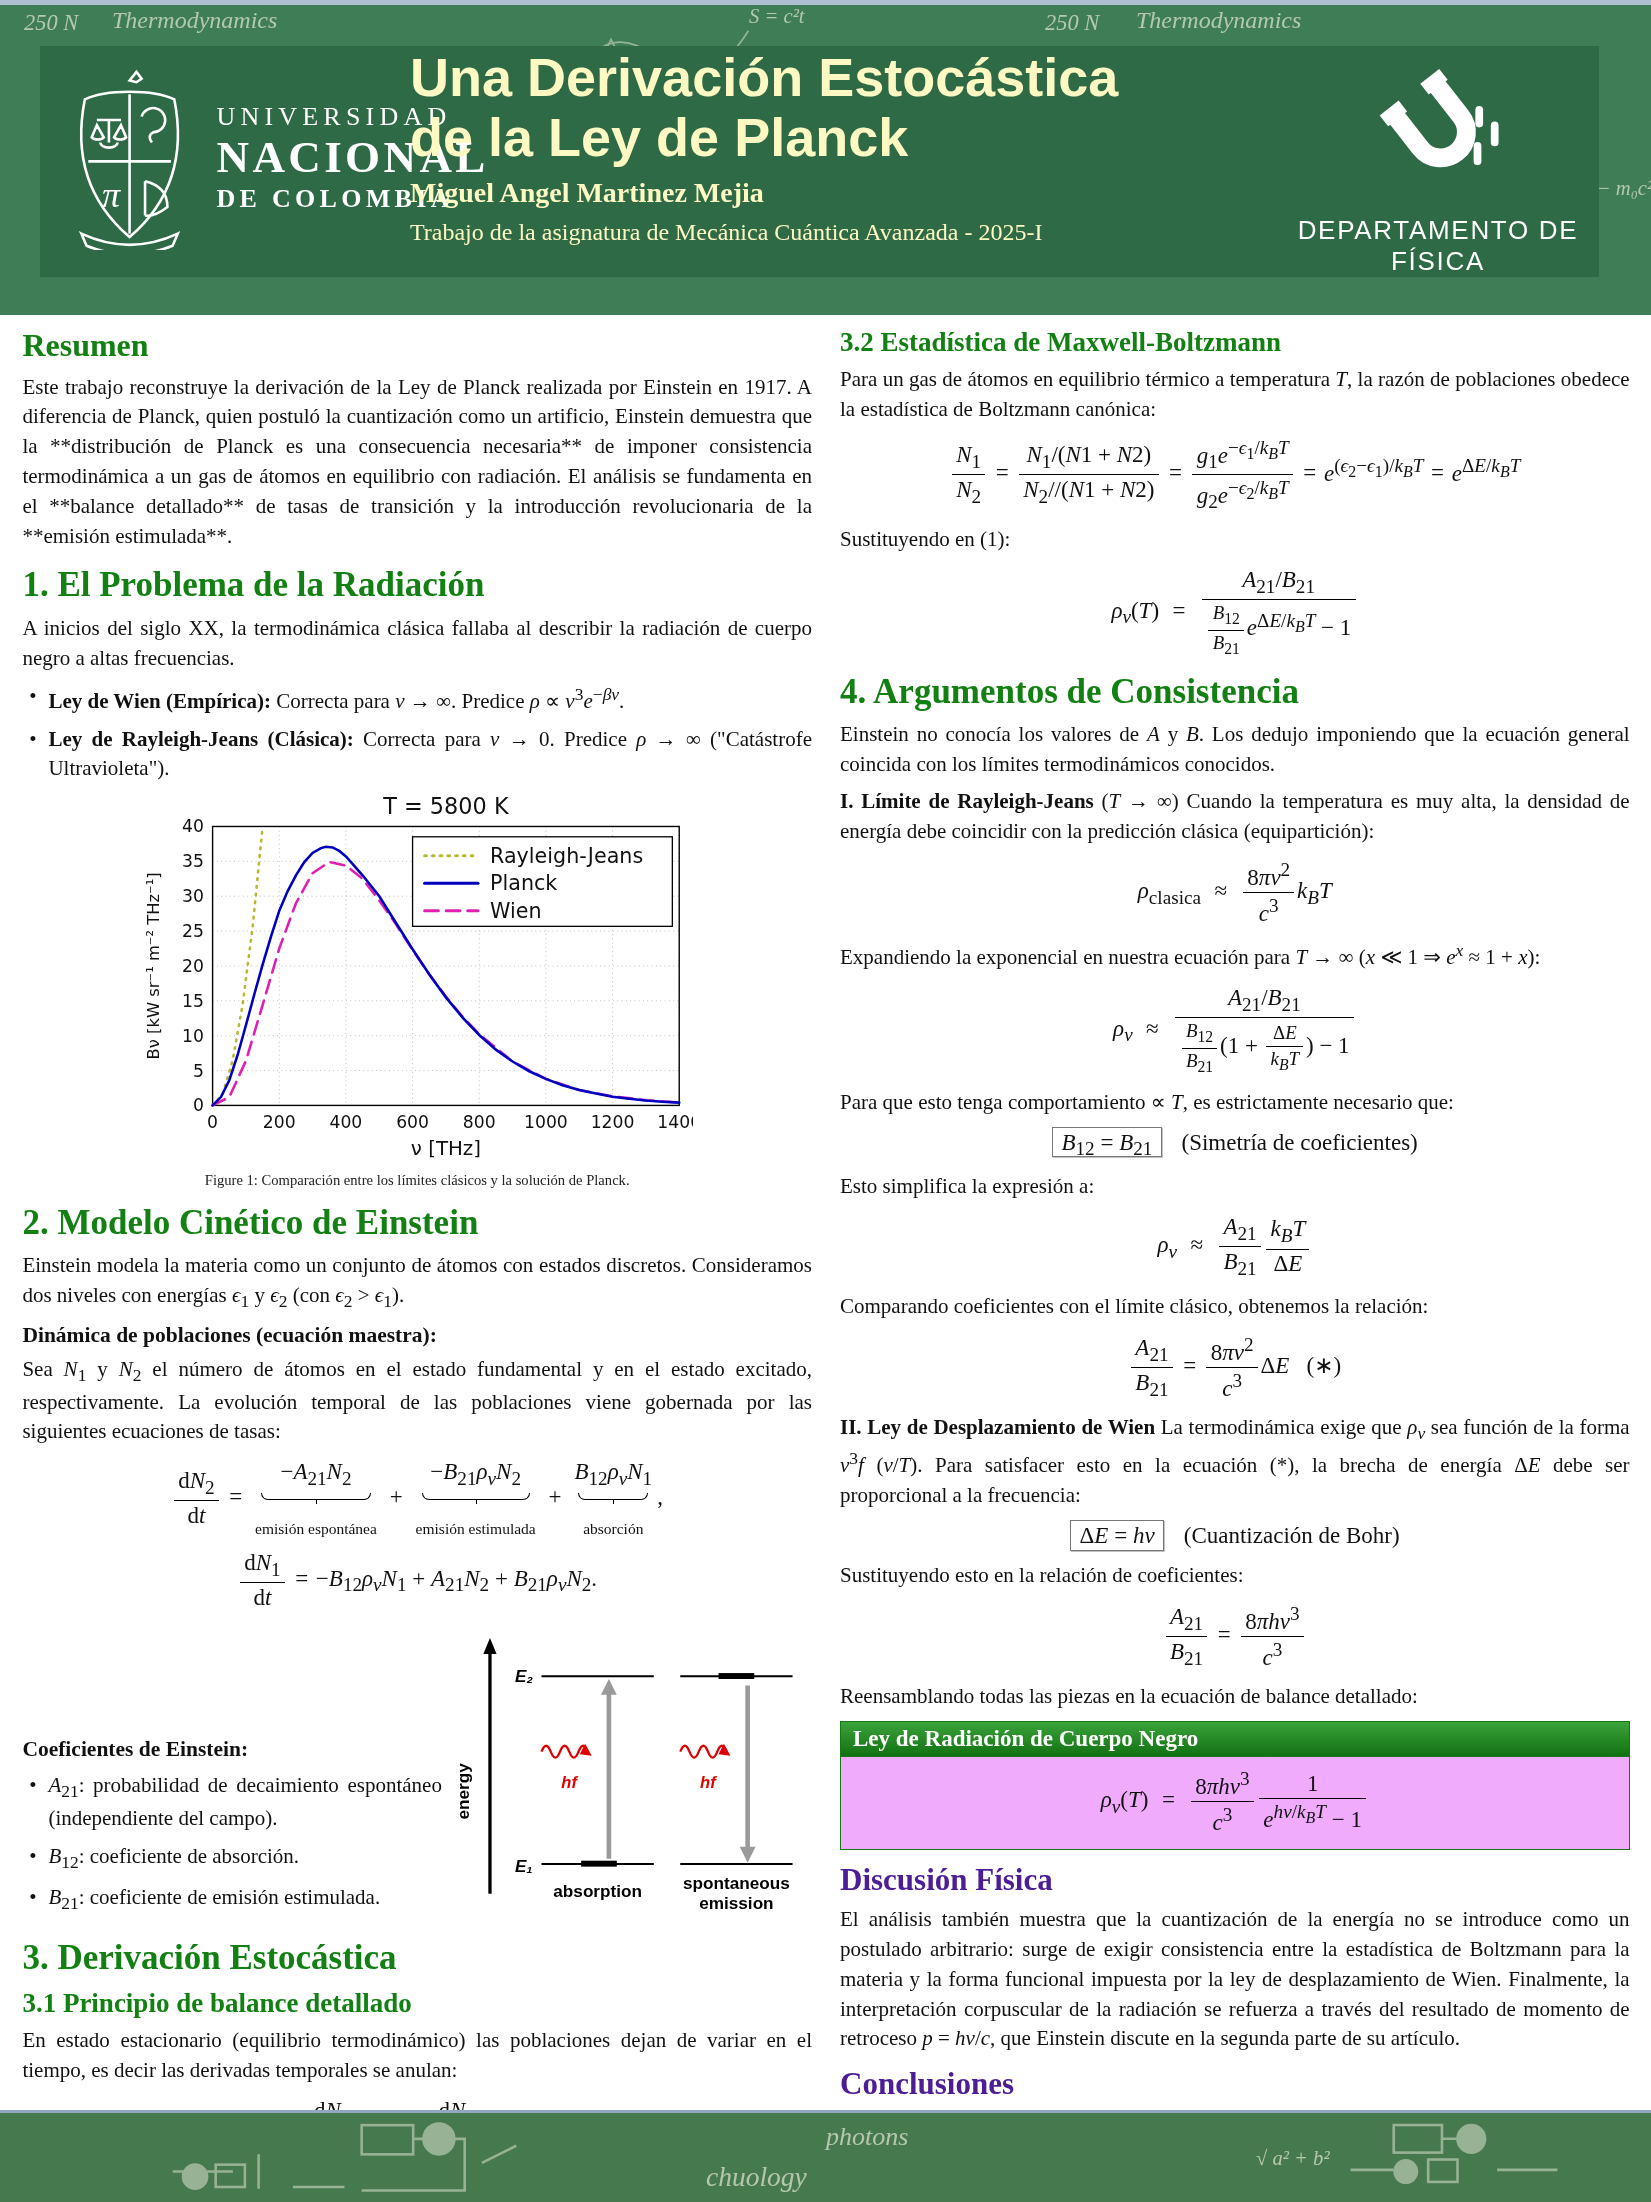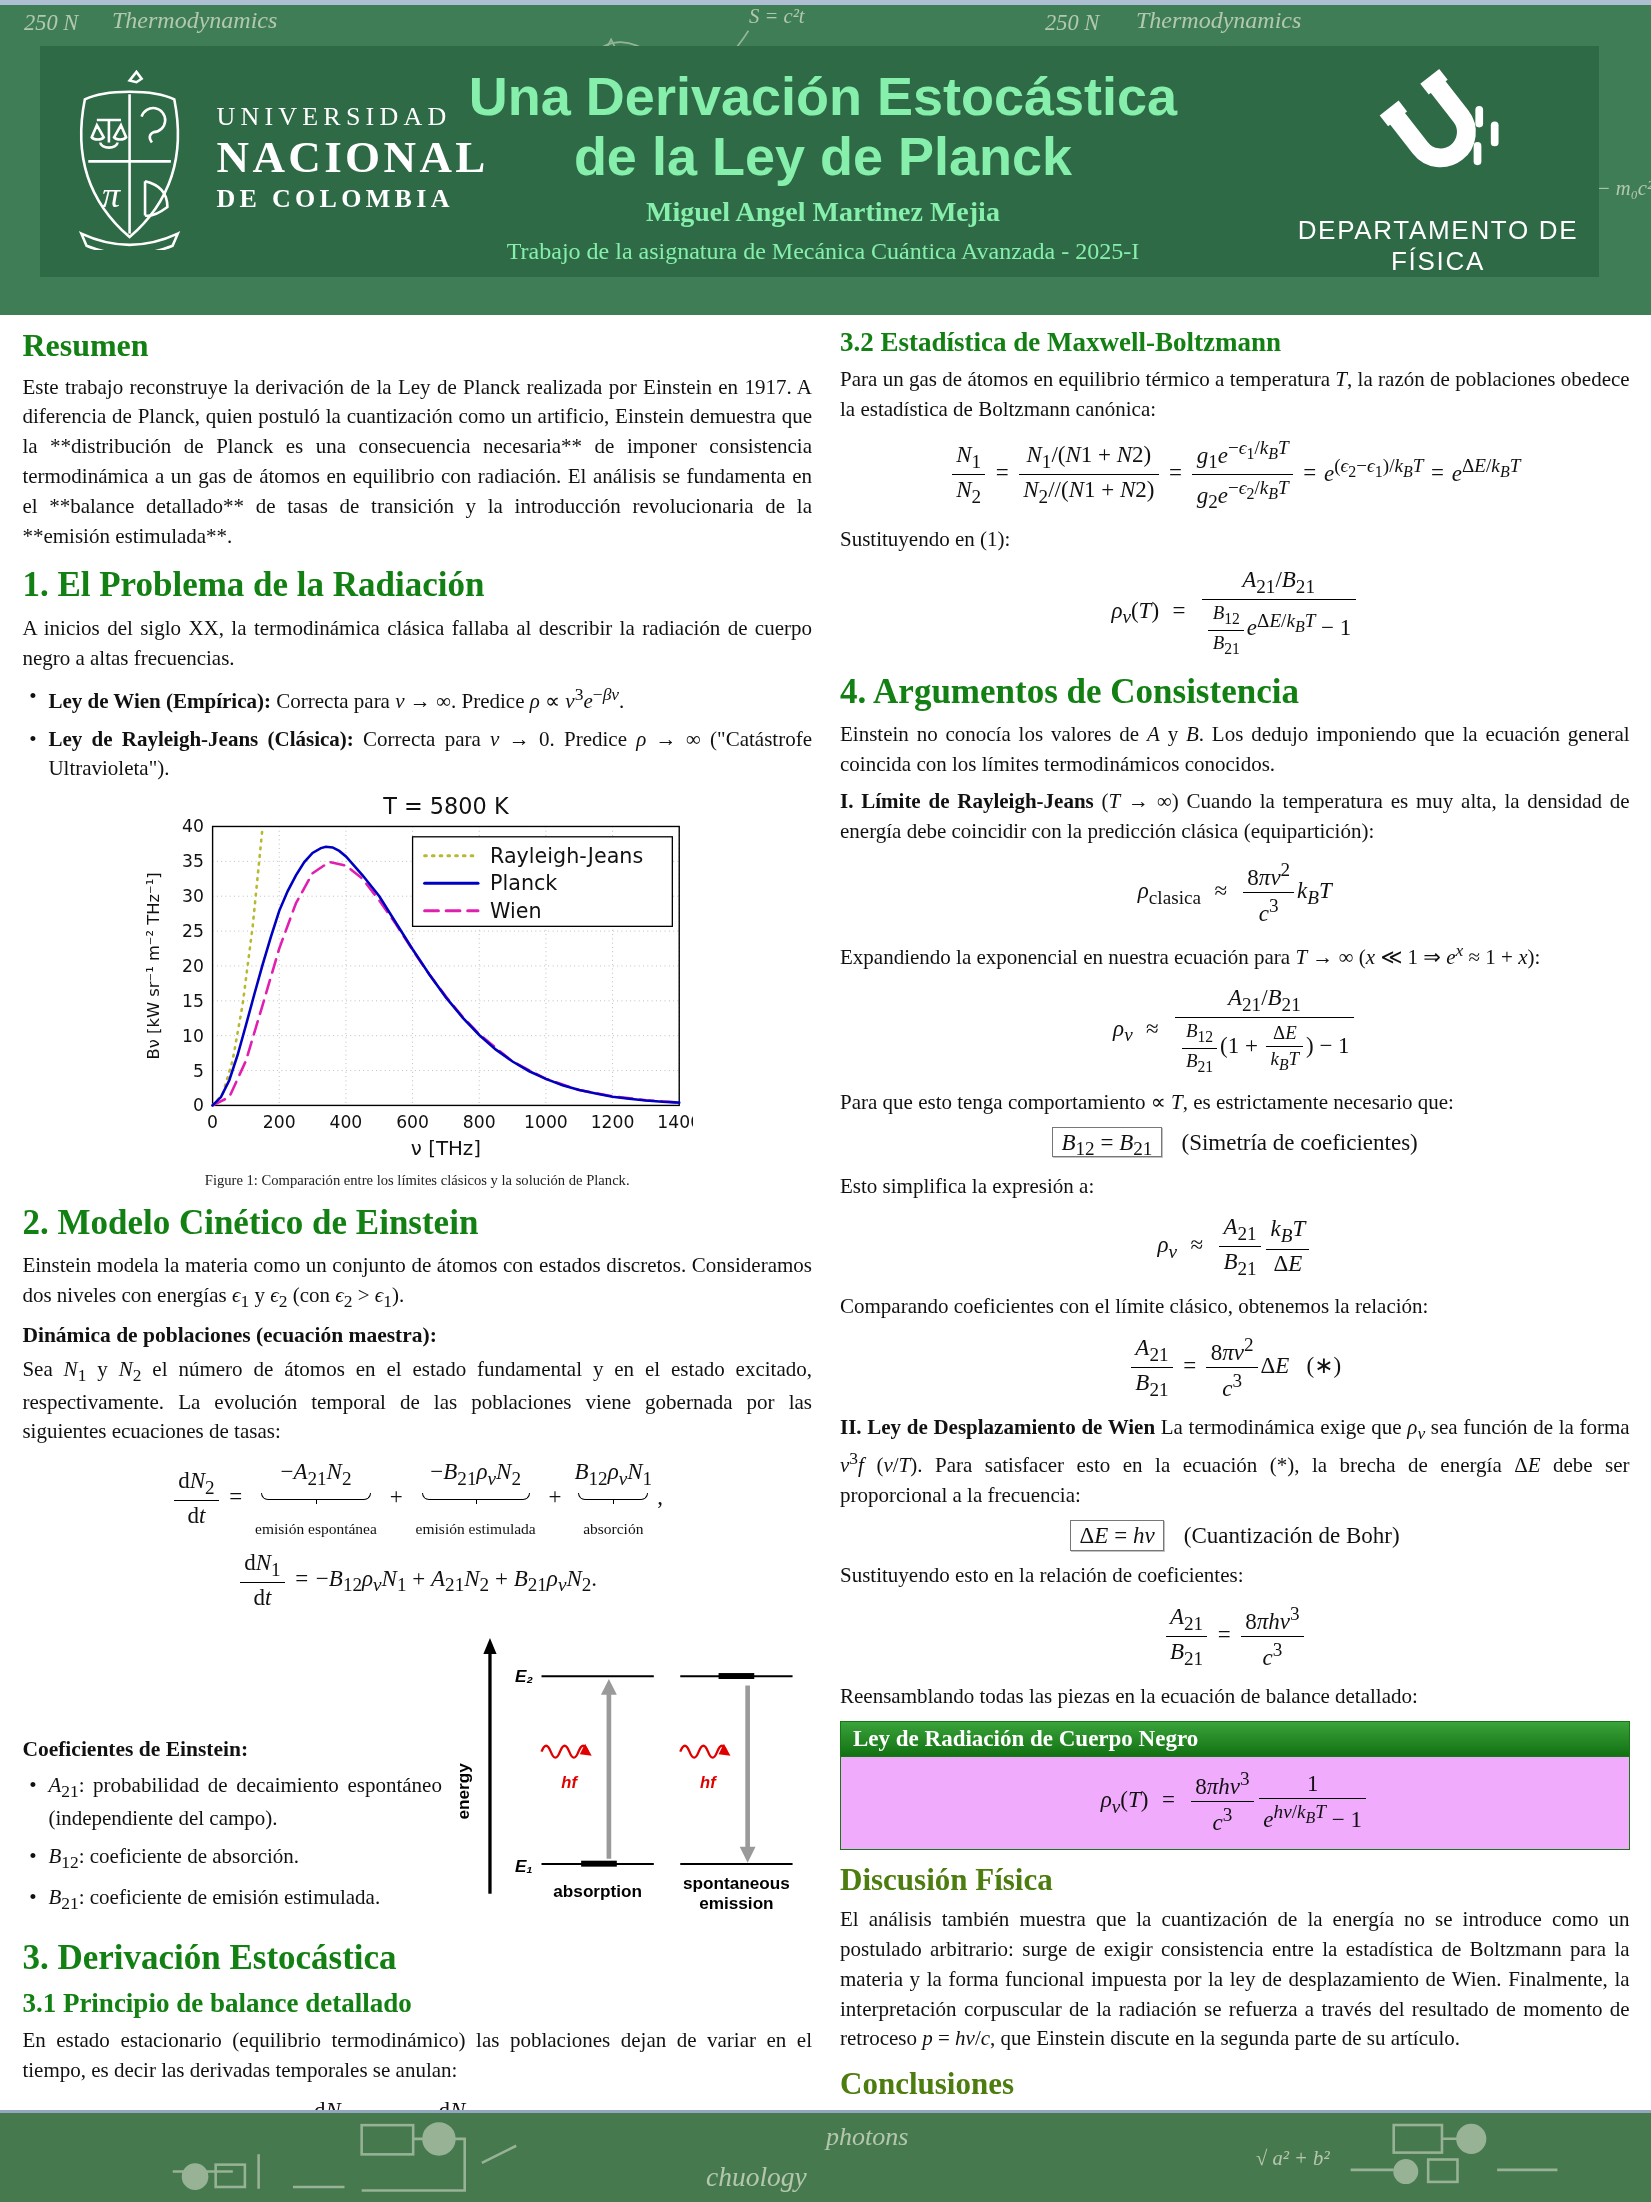--- a/index.html
+++ b/index.html
@@ -12,33 +12,33 @@
          font-family:"Liberation Serif",serif;}
   .chalk-svg{position:absolute;opacity:.55;}
   #header-panel{position:absolute;left:40px;top:41px;width:1559px;height:231px;background:#2d6a45;}
   
   #uni-block{position:absolute;left:19px;top:19px;display:flex;align-items:center;gap:15.5px;color:#fff;}
   #uni-words{font-family:Liberation Serif, serif;line-height:1.05;}
   #uni-words .u1{font-size:26px;letter-spacing:5.2px;}
   #uni-words .u2{font-size:45px;letter-spacing:3.4px;font-weight:bold;margin:3.4px 0;}
   #uni-words .u3{font-size:26px;letter-spacing:4.3px;font-weight:bold;}
   
-  #title-block{position:absolute;left:370px;top:20px;width:826px;text-align:center;color:#86efac;}
+  #title-block{position:absolute;left:370px;top:1px;width:826px;text-align:left;color:#fef9c3;}
   .poster-title{font-family:"Liberation Sans",sans-serif;font-weight:bold;font-size:54px;line-height:1.12;}
   .poster-author{font-size:28px;font-weight:bold;margin-top:8.6px;}
   .poster-course{font-size:24px;margin-top:10.3px;}
   
   #dept-block{position:absolute;left:1230px;top:13.8px;width:336px;text-align:center;color:#fff;}
   #dept-name{font-family:"Liberation Sans",sans-serif;font-size:26px;letter-spacing:1.7px;margin-top:5.2px;}
   
   #main{position:absolute;top:315px;left:0;width:1652px;height:1795px;display:flex;gap:28px;
         padding:8.6px 22.4px 0;box-sizing:border-box;}
   .col{width:50%;}
   h1.sec{color:#138013;font-size:35px;margin:13.8px 0 8.6px;}
-  h2.sec{color:#4d7c0f;font-size:31px;margin:12px 0 6.9px;}
+  h2.sec{color:#4c1d95;font-size:31px;margin:12px 0 6.9px;}
   h3.sec{color:#138013;font-size:27px;margin:10.3px 0 6.9px;}
   p.body{font-size:21px;line-height:1.42;text-align:justify;margin:6.9px 0;}
   .bullet{font-size:21px;line-height:1.4;margin:8.6px 0;padding-left:26px;position:relative;text-align:justify;}
   .bullet:before{content:"•";position:absolute;left:6.9px;top:0;}
   .subhead{font-size:21.5px;font-weight:bold;margin:8.6px 0 1.7px;}
   
   .eqline{text-align:center;margin:12px 0;font-size:23px;}
   .fr{display:inline-block;vertical-align:middle;text-align:center;margin:0 2.6px;}
   .fr .nm{display:block;border-bottom:1.2px solid #000;padding:0 4.3px 1.7px;}
   .fr .dn{display:block;padding:1.7px 4.3px 0;}

